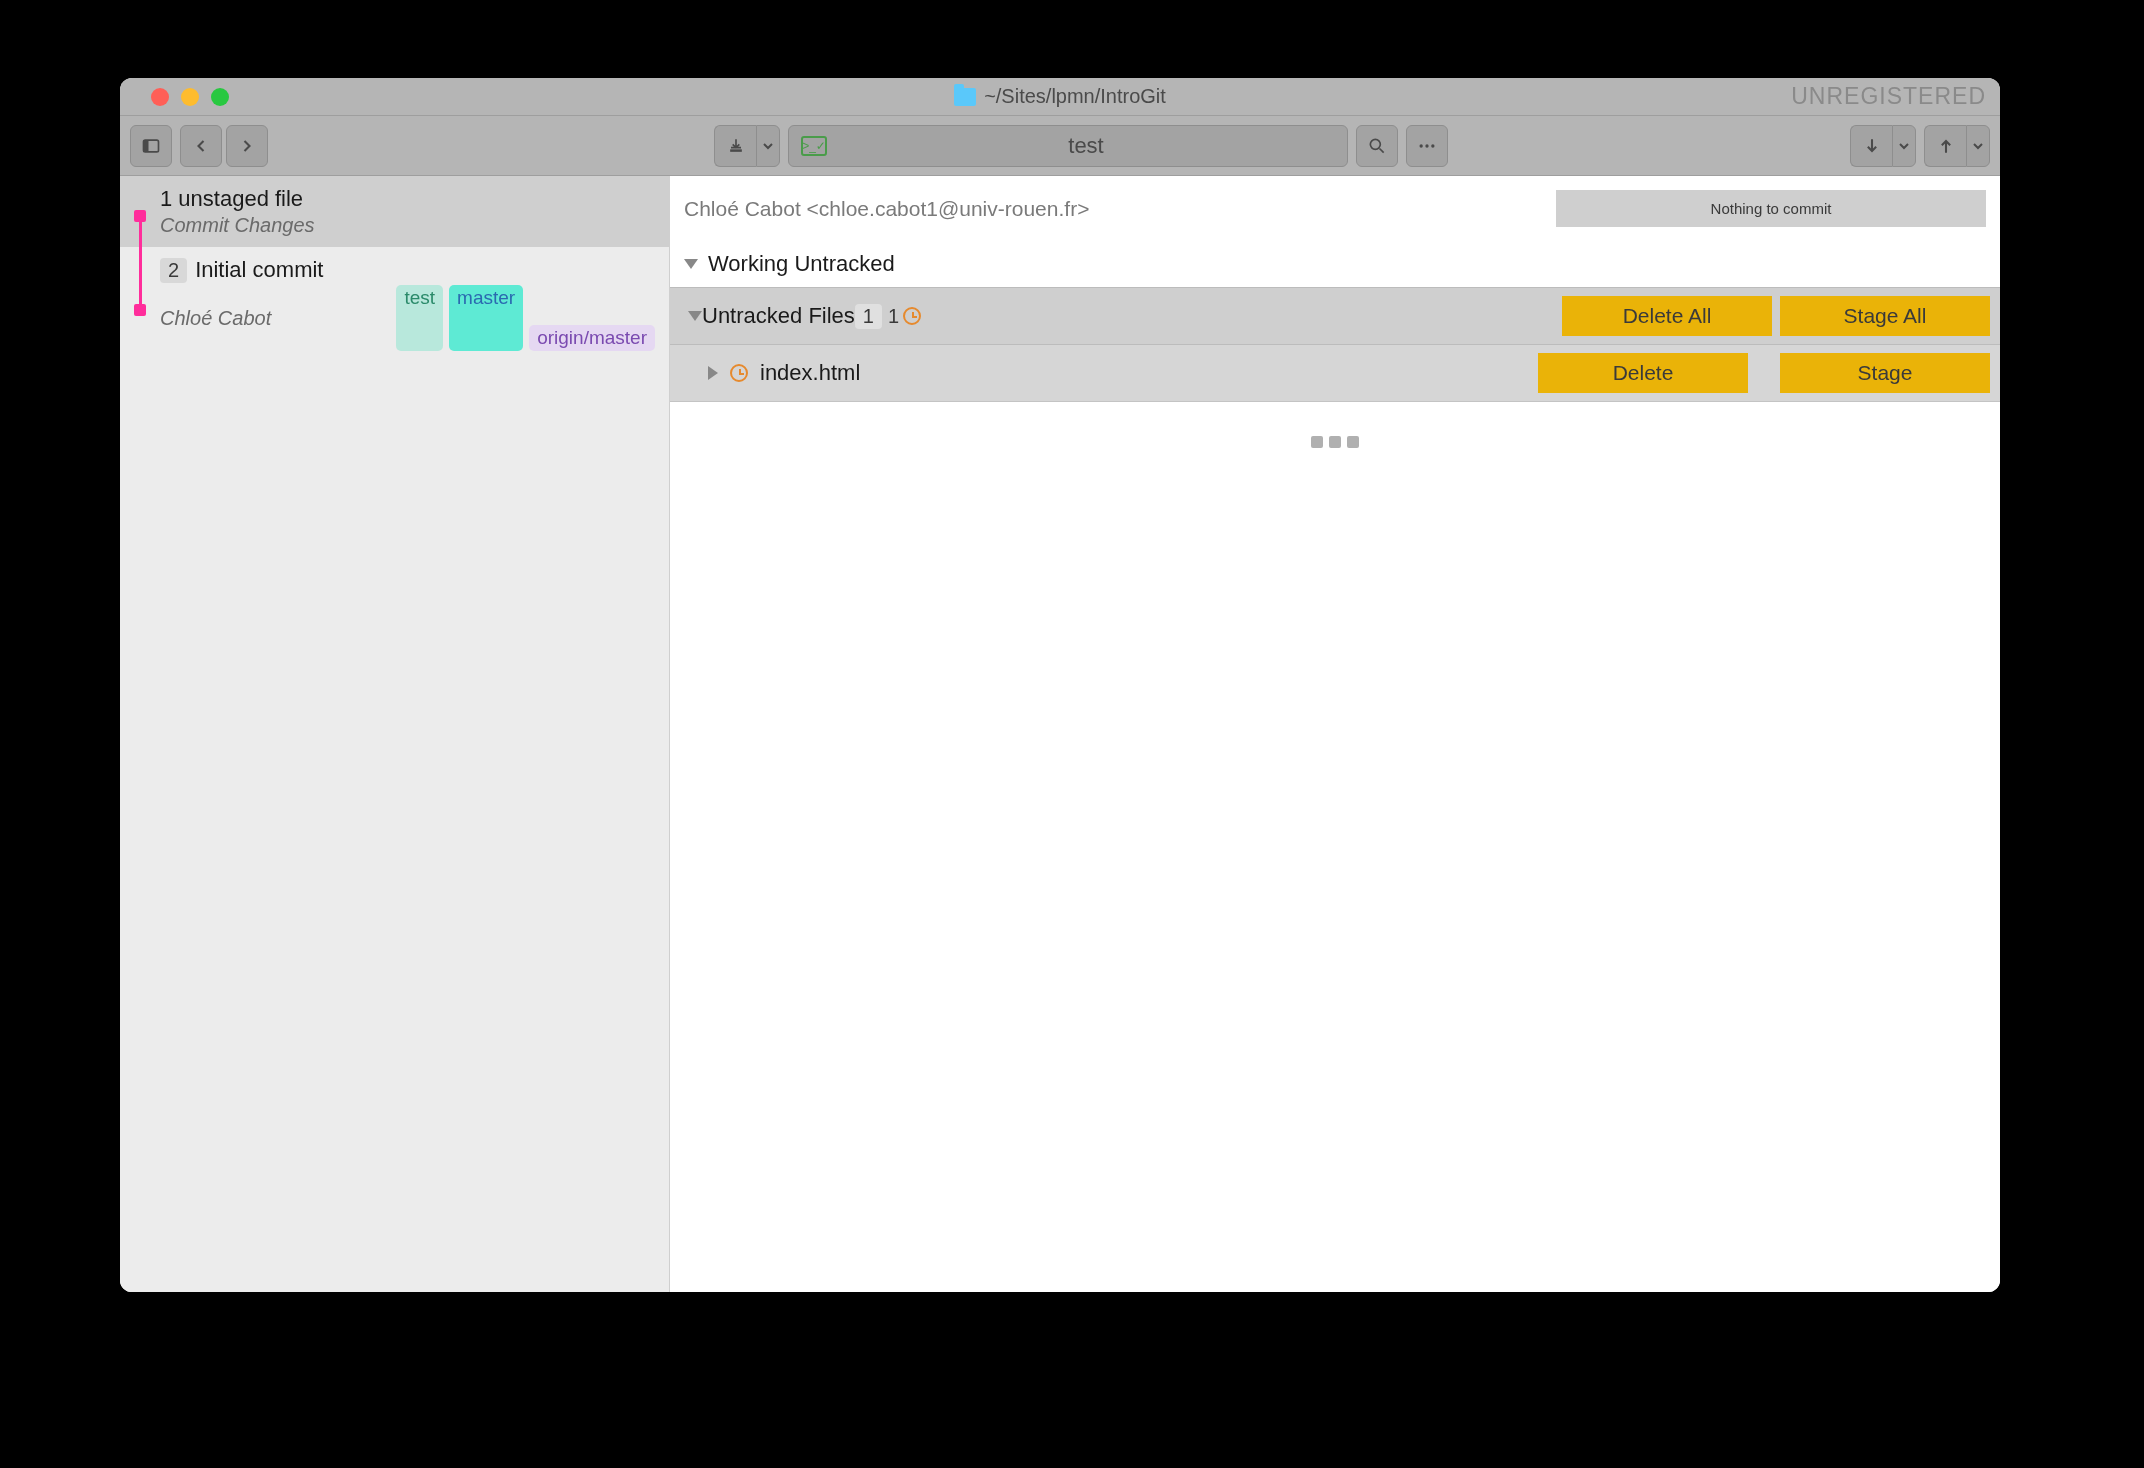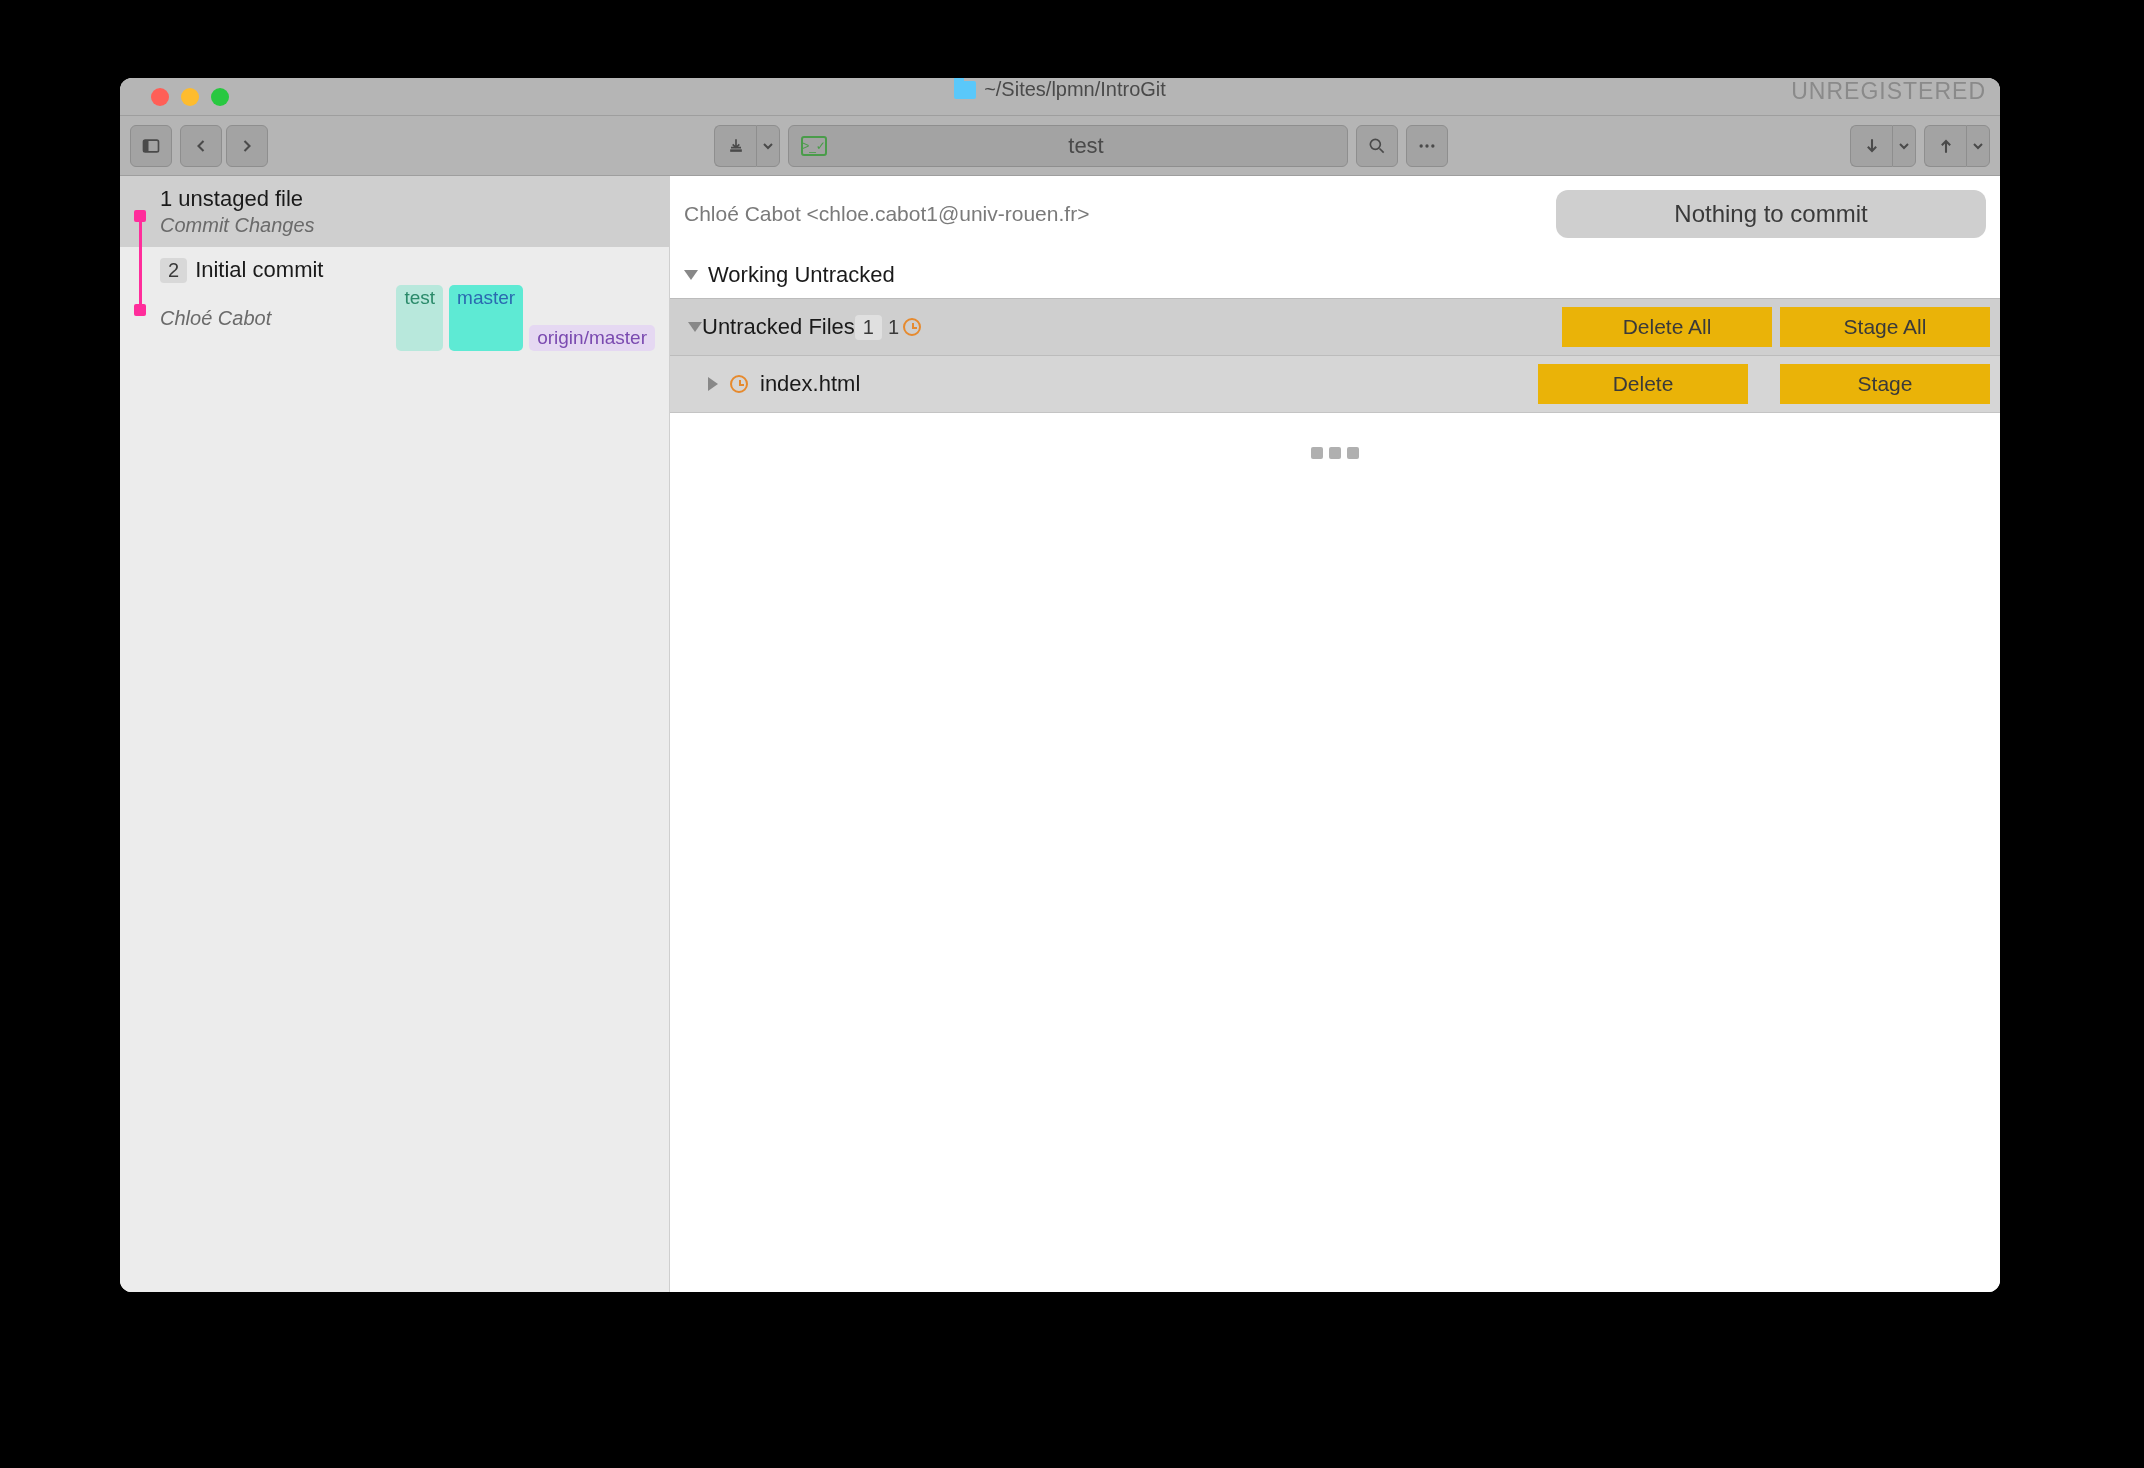--- a/index.html
+++ b/index.html
@@ -20,20 +20,21 @@
     border-radius: 12px;
     overflow: hidden;
     box-shadow: 0 20px 60px rgba(0,0,0,0.5);
     display: flex;
     flex-direction: column;
   }
   .titlebar {
     height: 38px;
     background: #b5b5b5;
     display: flex;
+    align-items: center;
     padding: 0 31px;
     position: relative;
     border-bottom: 1px solid #9e9e9e;
   }
   .traffic-lights { display: flex; gap: 12px; align-items: center; }
   .tl { width: 18px; height: 18px; border-radius: 50%; }
   .tl.red { background: #ff5f57; }
   .tl.yellow { background: #febc2e; }
   .tl.green { background: #28c840; }
   .title-center {
@@ -128,22 +129,22 @@
   }
   .commit-msg-placeholder {
     font-family: "Menlo", "Monaco", monospace; font-size: 22px; color: #b8b8b8;
   }
   .author-row {
     display: flex; align-items: center; justify-content: space-between;
     padding: 14px 14px 14px 14px;
   }
   .author-text { font-size: 21px; color: #7a7a7a; }
   .commit-btn {
-    background: #cfcfcf; color: #3a3a3a; font-size: 24px;
-    padding: 10px 0; border-radius: 12px; width: 430px; text-align: center;
+    background: #cfcfcf; color: #3a3a3a; font-size: 15px;
+    padding: 10px 0; border-radius: 0; width: 430px; text-align: center;
   }
   .section-header {
     display: flex; align-items: center; gap: 10px; padding: 10px 14px;
     font-size: 22px; color: #1a1a1a;
   }
   .disclosure {
     width: 0; height: 0; border-left: 7px solid transparent; border-right: 7px solid transparent;
     border-top: 10px solid #888;
   }
   .disclosure.right {

